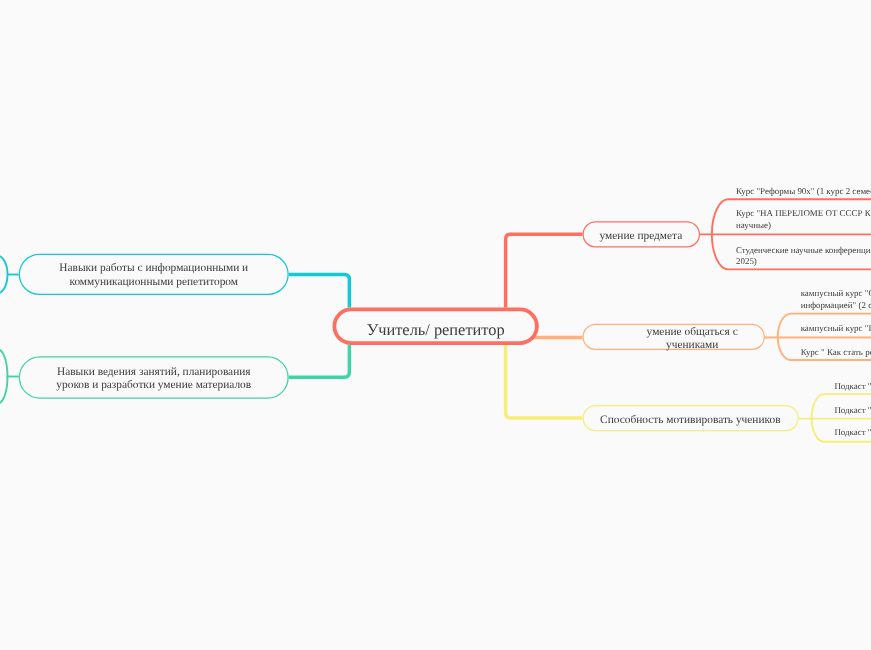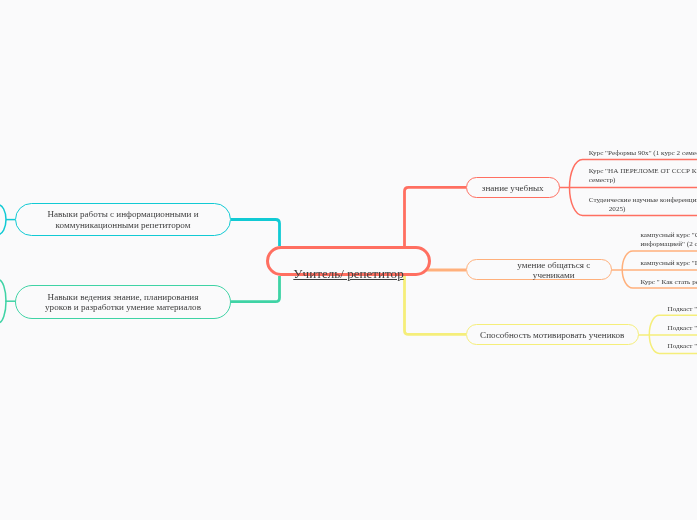--- a/index.html
+++ b/index.html
@@ -32,56 +32,56 @@
       <line x1="5.2" y1="301.2" x2="15" y2="301.2" stroke="#3fd3a5" stroke-width="1.5"></line>
       <rect x="569.5" y="159.4" width="260" height="56.1" rx="13" ry="28" fill="none" stroke="#ff6f61" stroke-width="1.5"></rect>
       <line x1="559.5" y1="187.5" x2="697" y2="187.5" stroke="#ff6f61" stroke-width="1.5"></line>
       <rect x="622.2" y="250.9" width="210" height="37.1" rx="10.6" ry="18.5" fill="none" stroke="#ffb07c" stroke-width="1.5"></rect>
       <line x1="611.3" y1="270" x2="697" y2="270" stroke="#ffb07c" stroke-width="1.5"></line>
       <rect x="649.3" y="315.3" width="180" height="38.1" rx="10" ry="19" fill="none" stroke="#f5ee7a" stroke-width="1.5"></rect>
       <line x1="638.5" y1="334.9" x2="697" y2="334.9" stroke="#f5ee7a" stroke-width="1.5"></line>
     </svg>
 
   <div class="node center-node" id="center-node" style="left: 266px; top: 246px; width: 165px; height: 30px; border-color: rgb(255, 111, 97); font-size: 13.1px;">
-    <span class="nodetext" id="center-node-text" style="top: 13px; text-decoration: underline;">Учитель/ репетитор</span>
+    <span class="nodetext" id="center-node-text" style="top: 3px;">Учитель/ репетитор</span>
   </div>
 
   <div class="node branch-node" style="left: 15px; top: 202.6px; width: 216px; height: 33.7px; border-color: rgb(17, 202, 212); font-size: 9.1px; border-width: 1.8px;">
     <div class="nodetext" style="top: 0.5px;">
       <div>Навыки работы с информационными и</div>
       <div>коммуникационными репетитором</div>
     </div>
   </div>
   <div class="node branch-node" style="left: 15px; top: 285px; width: 216px; height: 33.8px; border-color: rgb(63, 211, 165); font-size: 9.1px; border-width: 1.6px;">
     <div class="nodetext" style="top: 0.5px;">
-      <div>Навыки ведения знание, планирования</div>
+      <div>Навыки ведения занятий, планирования</div>
       <div>уроков и разработки умение материалов</div>
     </div>
   </div>
   <div class="node branch-node" style="left: 466px; top: 176.5px; width: 93.5px; height: 21.5px; border-color: rgb(255, 111, 97); font-size: 9.1px;">
     <div class="nodetext" style="top: 0.8px;">
-      <div>знание учебных</div>
+      <div>умение предмета</div>
     </div>
   </div>
   <div class="node branch-node" style="left: 466px; top: 259px; width: 145.5px; height: 21.1px; border-color: rgb(255, 176, 124); font-size: 9.1px;">
     <div class="nodetext" style="top: 0.8px; margin-left: 30px;">
       <div>умение общаться с учениками</div>
     </div>
   </div>
   <div class="node branch-node" style="left: 466px; top: 323.7px; width: 172.5px; height: 21px; border-color: rgb(245, 238, 122); font-size: 9.1px; text-align: right;">
     <div class="nodetext" style="top: 0.8px;">
       <div>Способность мотивировать учеников</div>
     </div>
   </div>
 
   <div class="leaf-text" style="left: 588.8px; top: 148.7px; font-size: 7.15px;">Курс "Реформы 90х" (1 курс 2 семестр)</div>
   <div class="leaf-text" style="left: 588.8px; top: 167.2px; font-size: 7.15px;">Курс "НА ПЕРЕЛОМЕ ОТ СССР К РОССИИ" (1</div>
-  <div class="leaf-text" style="left: 588.8px; top: 176.2px; font-size: 7.15px;">семестр)</div>
+  <div class="leaf-text" style="left: 588.8px; top: 176.2px; font-size: 7.15px;">научные)</div>
   <div class="leaf-text" style="left: 588.8px; top: 196px; font-size: 7.15px;">Студенческие научные конференции (ВЕСНА</div>
-  <div class="leaf-text" style="left: 588.8px; top: 205px; font-size: 7.15px; margin-left: 20px;">2025)</div>
+  <div class="leaf-text" style="left: 588.8px; top: 205px; font-size: 7.15px;">2025)</div>
 
   <div class="leaf-text" style="left: 640.5px; top: 231px; font-size: 7.15px;">кампусный курс "Основы работы с</div>
   <div class="leaf-text" style="left: 640.5px; top: 240px; font-size: 7.15px;">информацией" (2 семестр)</div>
   <div class="leaf-text" style="left: 640.5px; top: 259px; font-size: 7.15px;">кампусный курс "Презентация"</div>
   <div class="leaf-text" style="left: 640.5px; top: 278px; font-size: 7.15px;">Курс " Как стать репетитором"</div>
 
   <div class="leaf-text" style="left: 667.5px; top: 305px; font-size: 7.15px;">Подкаст "Мотивация"</div>
   <div class="leaf-text" style="left: 667.5px; top: 324px; font-size: 7.15px;">Подкаст "Как учиться"</div>
   <div class="leaf-text" style="left: 667.5px; top: 342px; font-size: 7.15px;">Подкаст "Педагогика"</div>
 </div>

